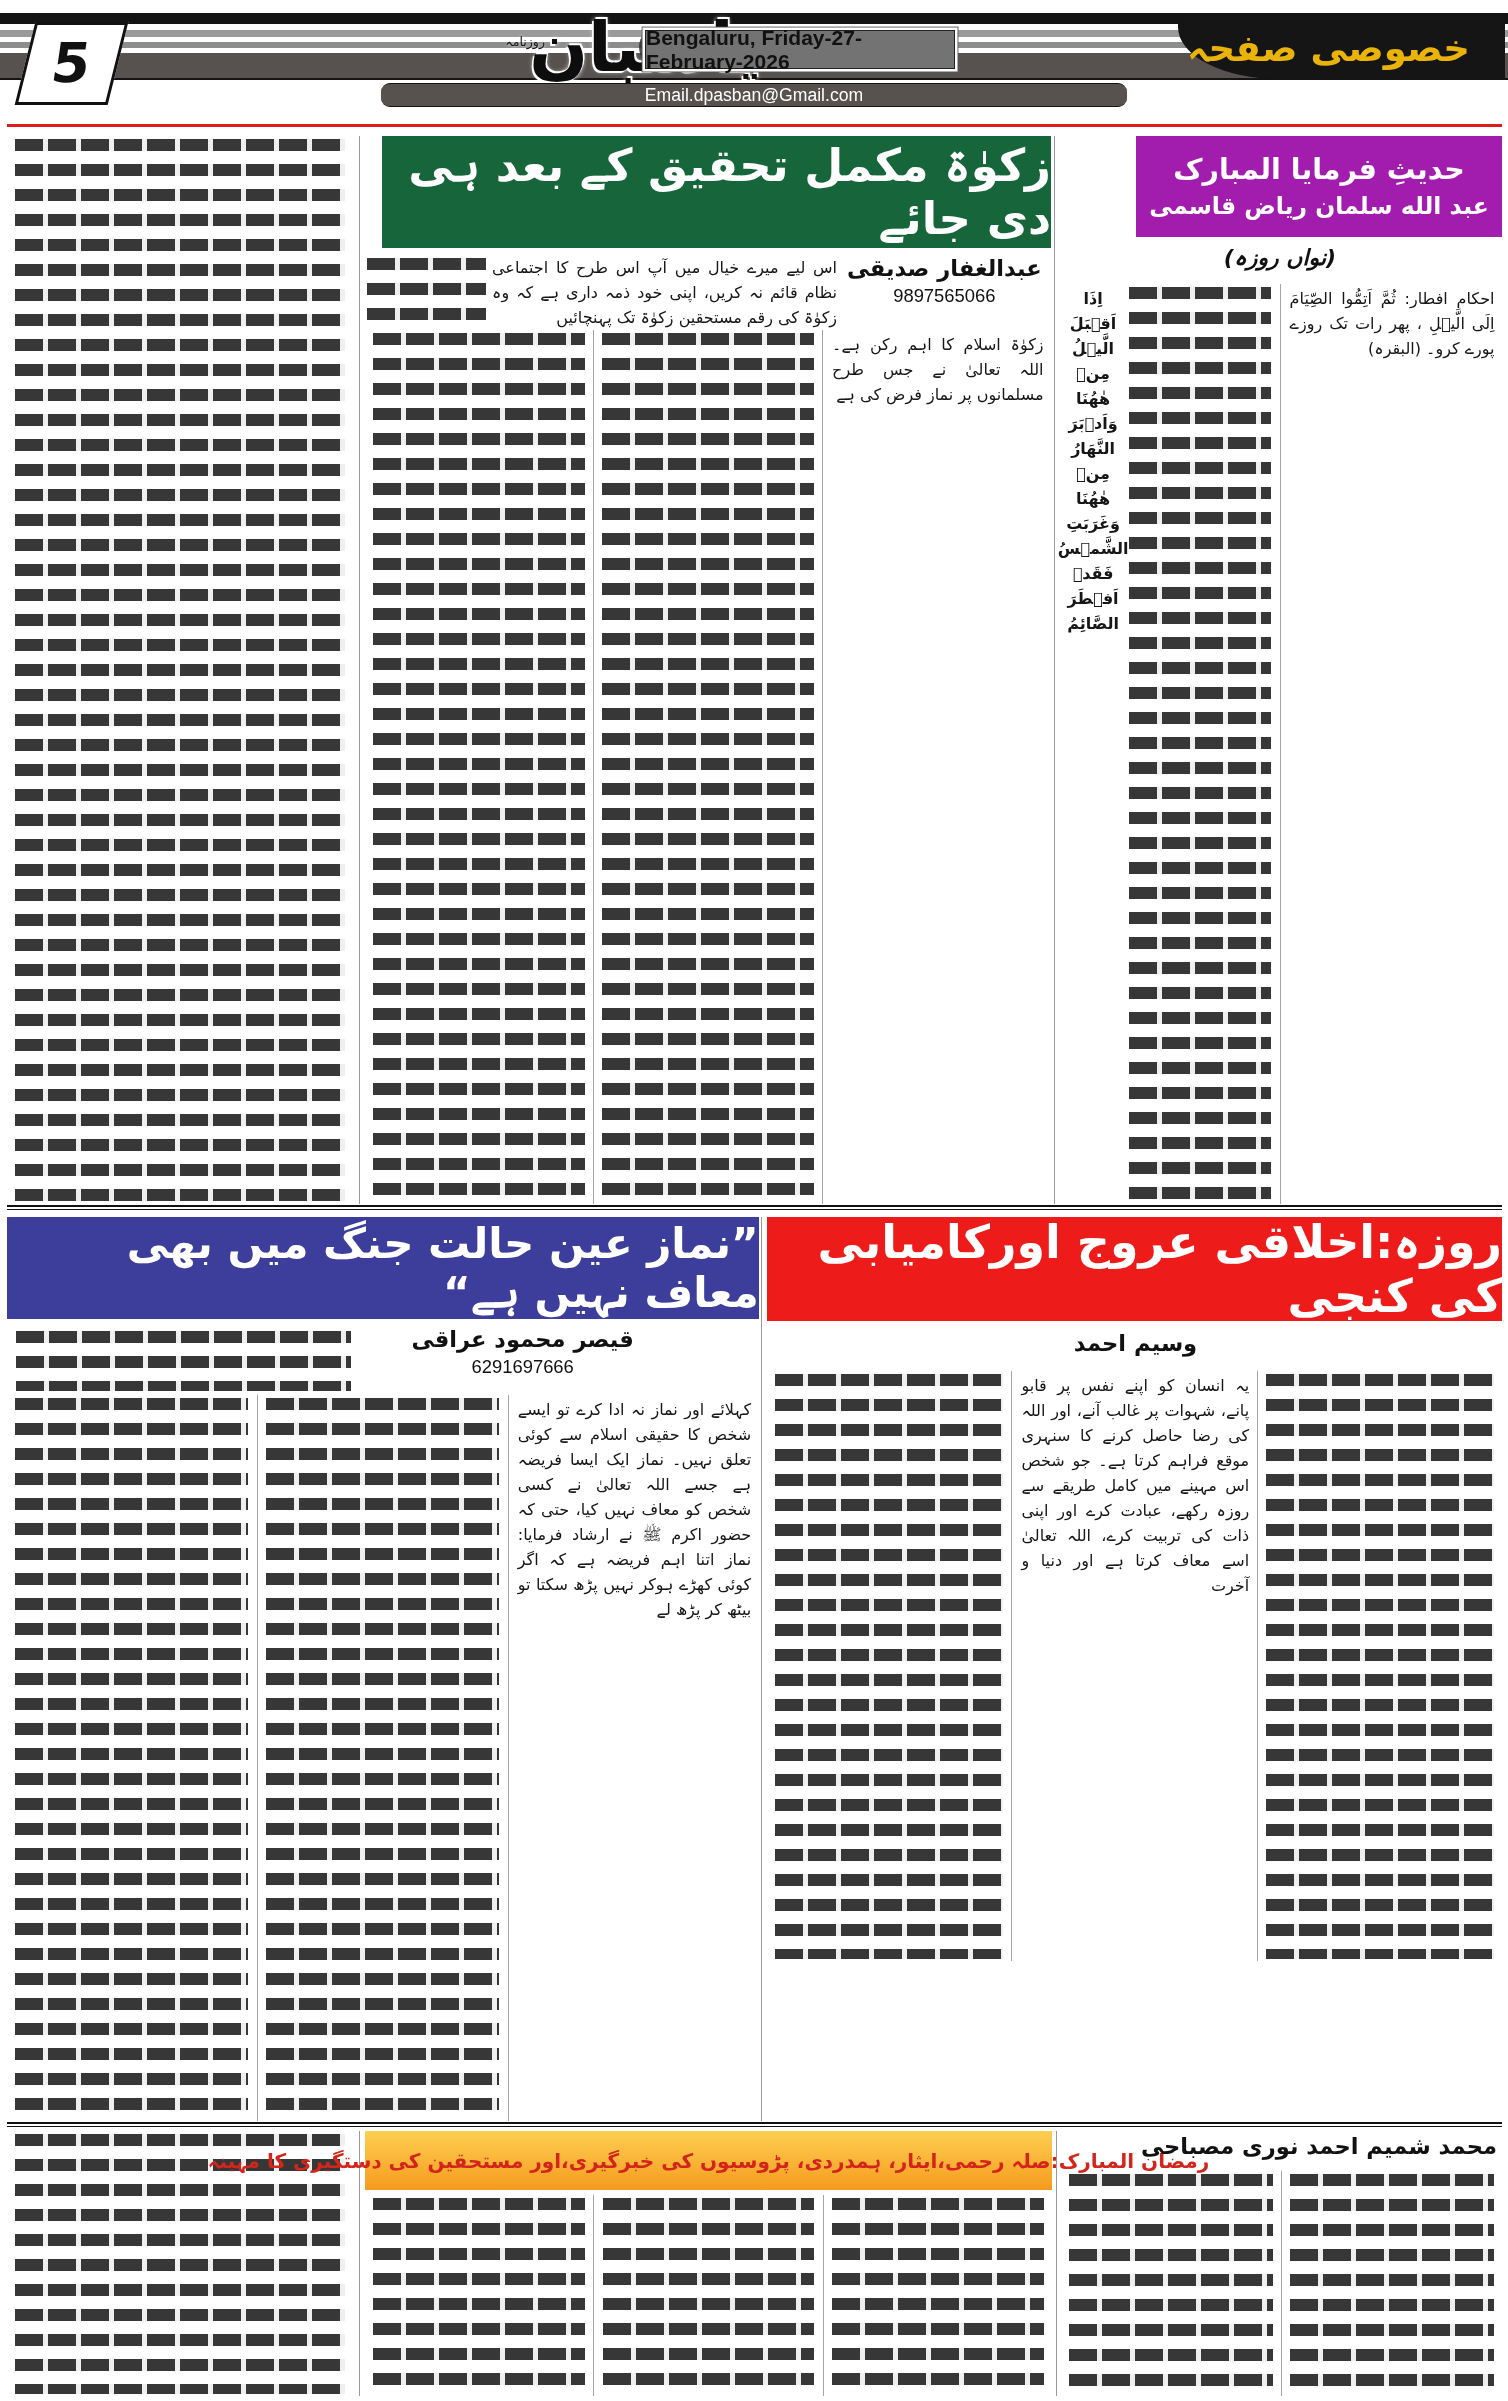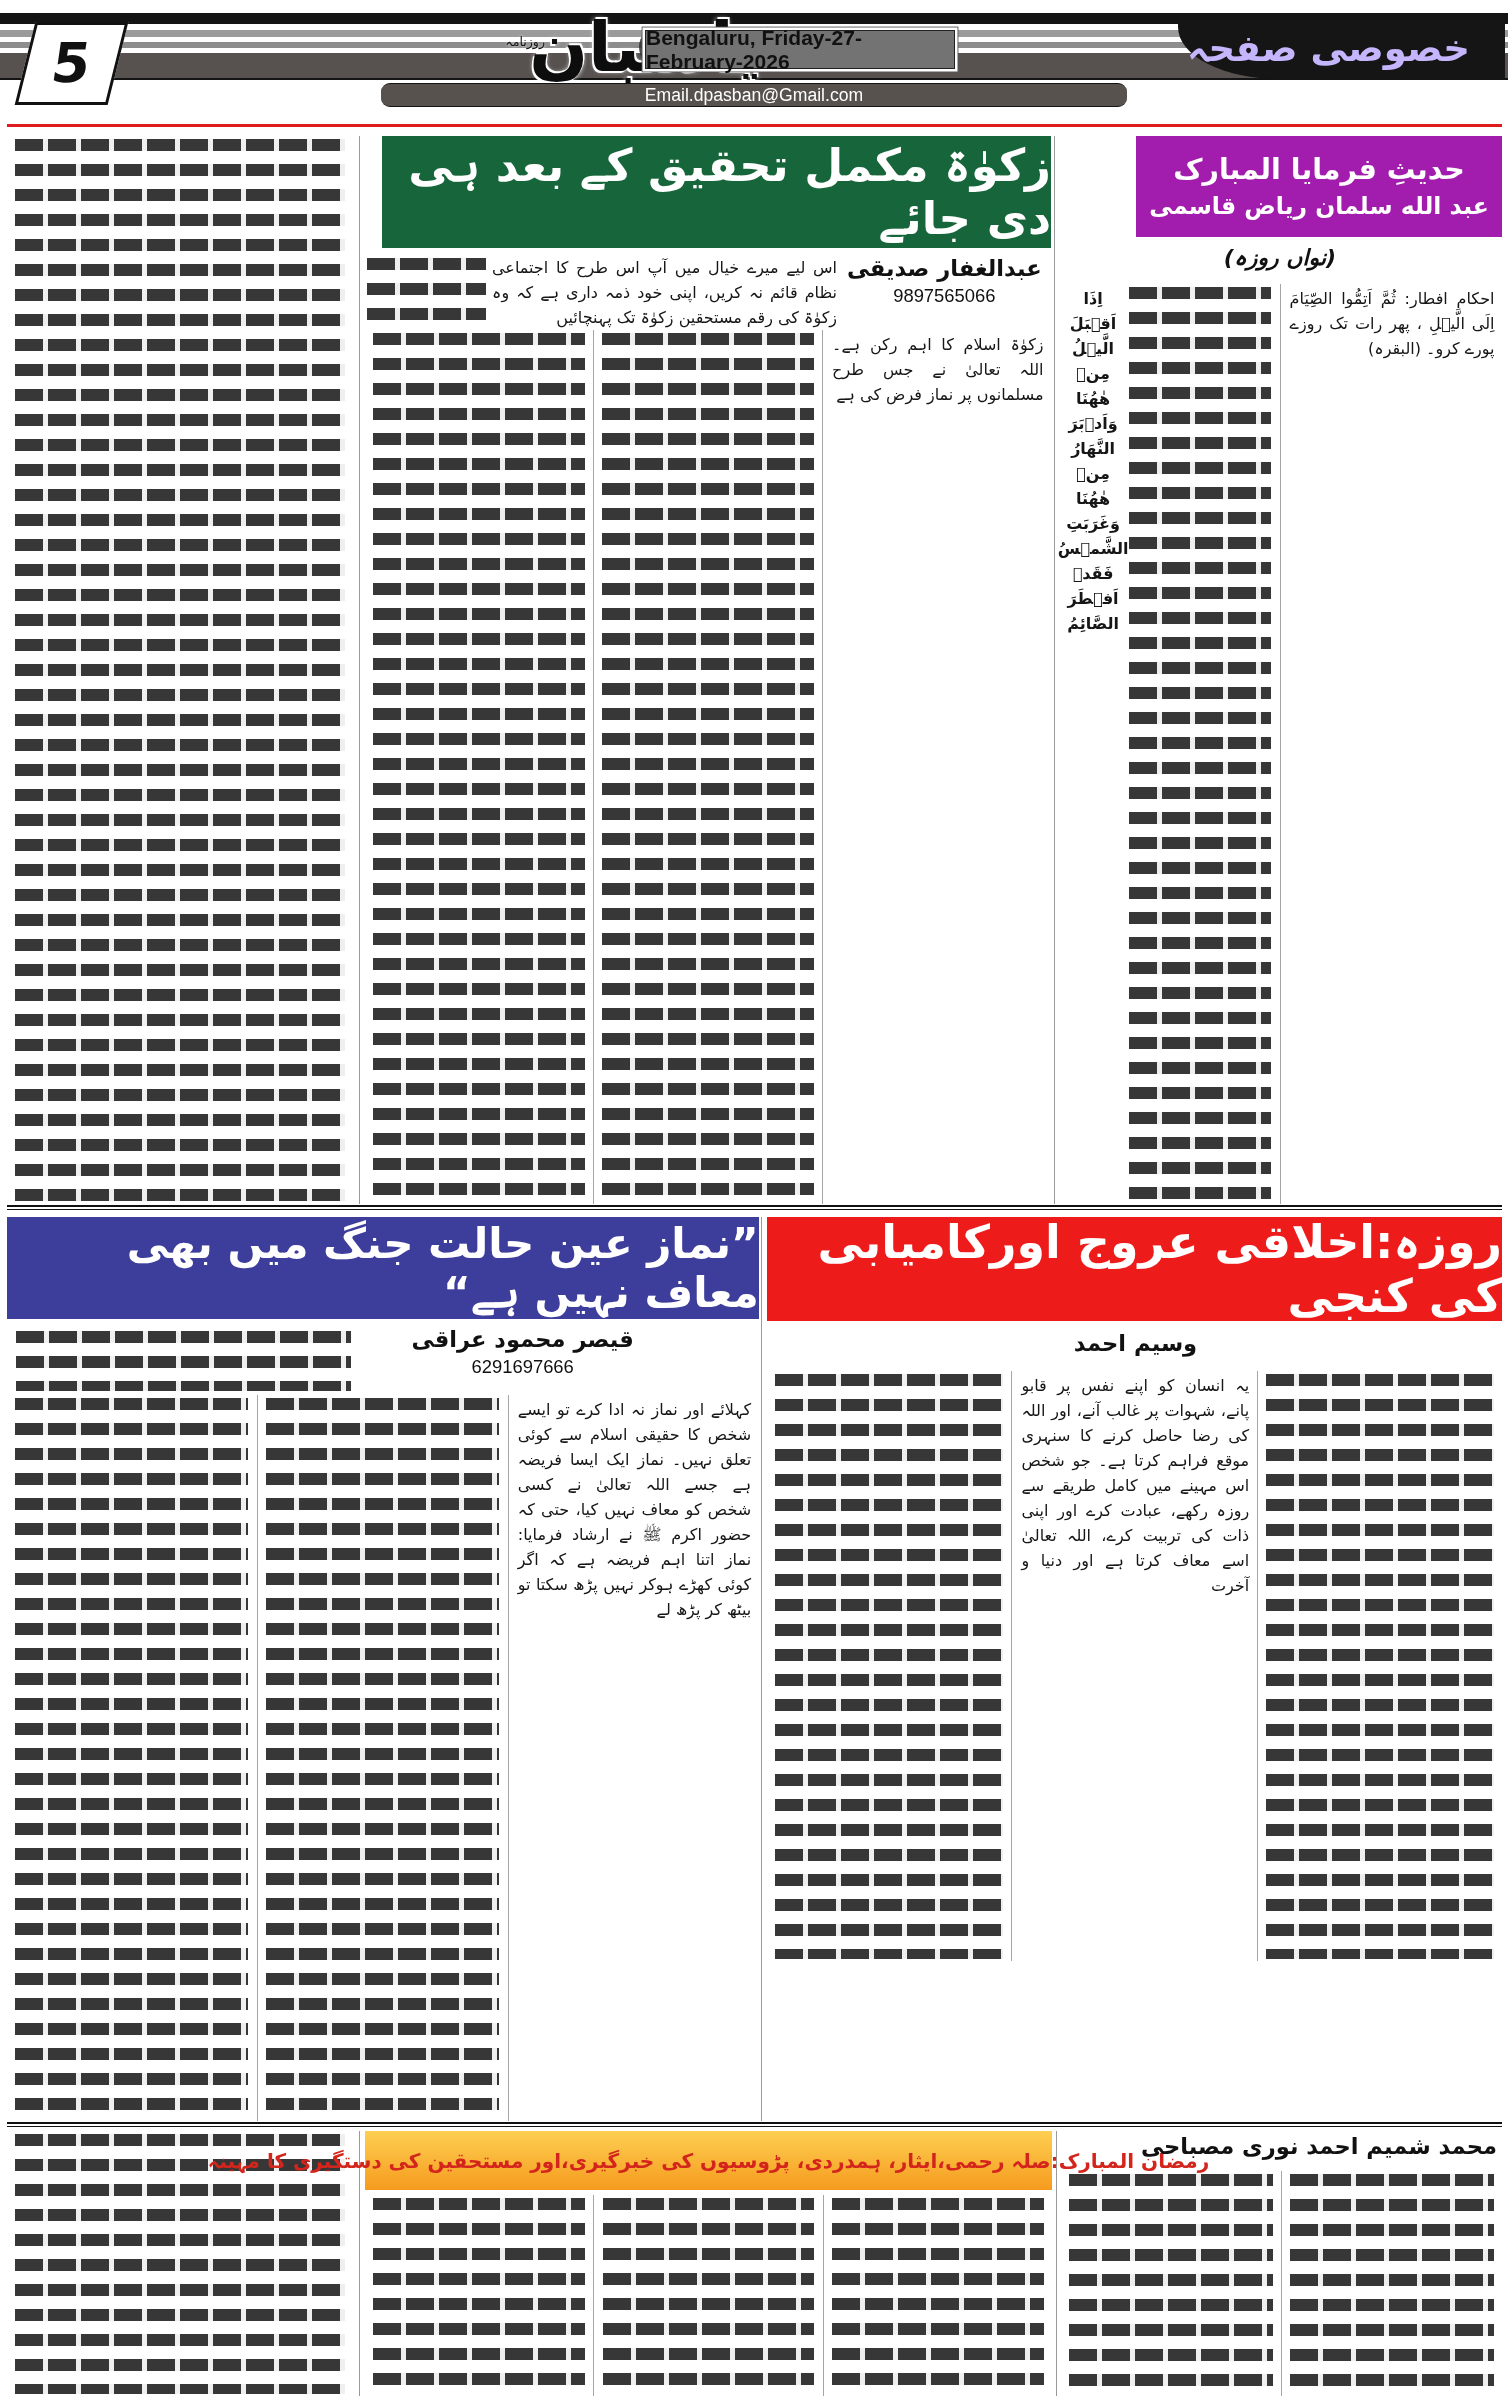--- a/index.html
+++ b/index.html
@@ -21,21 +21,21 @@
     background:radial-gradient(circle at 50% 50%,#333 0 60%,#111 100%);opacity:.85;}
   .date-box{position:absolute;left:645px;top:30px;width:308px;height:37px;background:#737373;
     border:1.7px solid #222;box-shadow:0 0 0 2.5px #fff,0 0 0 3.4px #555;display:flex;align-items:center;justify-content:center;
     font-family:"Liberation Sans",sans-serif;font-weight:bold;font-size:21px;color:#111;}
   .email-bar{position:absolute;left:381px;top:83px;width:746px;height:22px;background:#57524e;
     border-top:1.7px solid #141414;border-bottom:1.7px solid #141414;display:flex;align-items:center;justify-content:center;
     font-family:"Liberation Sans",sans-serif;font-size:17.6px;color:#fff;border-radius:9px;}
   .section-box{position:absolute;left:1178px;top:17px;width:327px;height:62px;background:#151515;
     border-bottom-left-radius:101px 52px;display:flex;align-items:center;justify-content:flex-end;
     padding-right:35px;box-sizing:border-box;}
-  .section-box span{color:#c4b5fd;font-size:37px;font-weight:bold;direction:rtl;}
+  .section-box span{color:#eab308;font-size:37px;font-weight:bold;direction:rtl;}
   .red-rule{position:absolute;left:6.7px;top:124px;width:1495px;height:3.4px;background:#e01b1b;}
   
   .vdiv{position:absolute;width:0.8px;background:#9a9a9a;}
   .hline{position:absolute;left:6.7px;width:1495px;height:5px;border-top:2.5px solid #111;border-bottom:0.8px solid #111;box-sizing:border-box;}
   .region{position:absolute;}
   .cols{position:absolute;display:flex;direction:rtl;}
   .col{flex:1;display:flex;padding:0 7.5px;min-width:0;}
   .col:not(:last-child){border-left:0.8px solid #a5a5a5;}
   .fill{flex:1;margin:2.5px 0.8px;opacity:.9;
     background:

